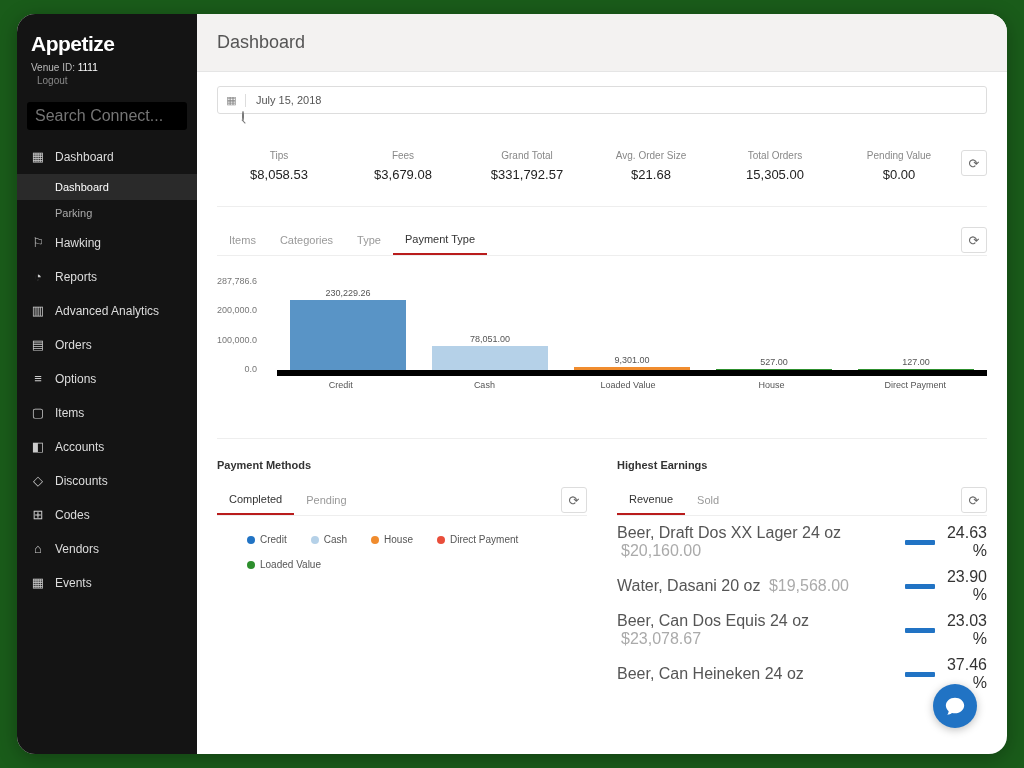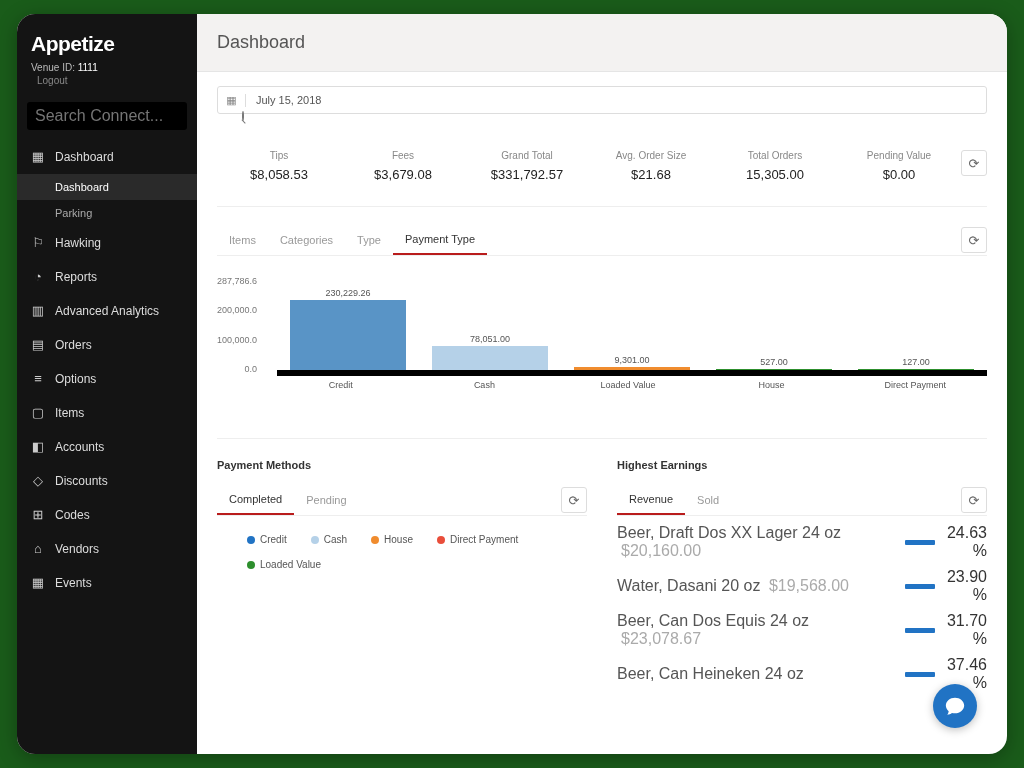--- a/index.html
+++ b/index.html
@@ -261,21 +261,21 @@
                 <div class="pct">24.63 %</div>
               </div>
               <div class="earn-row">
                 <div class="nm">Water, Dasani 20 oz <span class="amt">$19,568.00</span></div>
                 <div class="barw"></div>
                 <div class="pct">23.90 %</div>
               </div>
               <div class="earn-row">
                 <div class="nm">Beer, Can Dos Equis 24 oz <span class="amt">$23,078.67</span></div>
                 <div class="barw"></div>
-                <div class="pct">31.70 %</div>
+                <div class="pct">23.03 %</div>
               </div>
               <div class="earn-row">
                 <div class="nm">Beer, Can Heineken 24 oz <span class="amt"></span></div>
                 <div class="barw"></div>
                 <div class="pct">37.46 %</div>
               </div>
             </div>
         </div>
       </div>
     </div>

